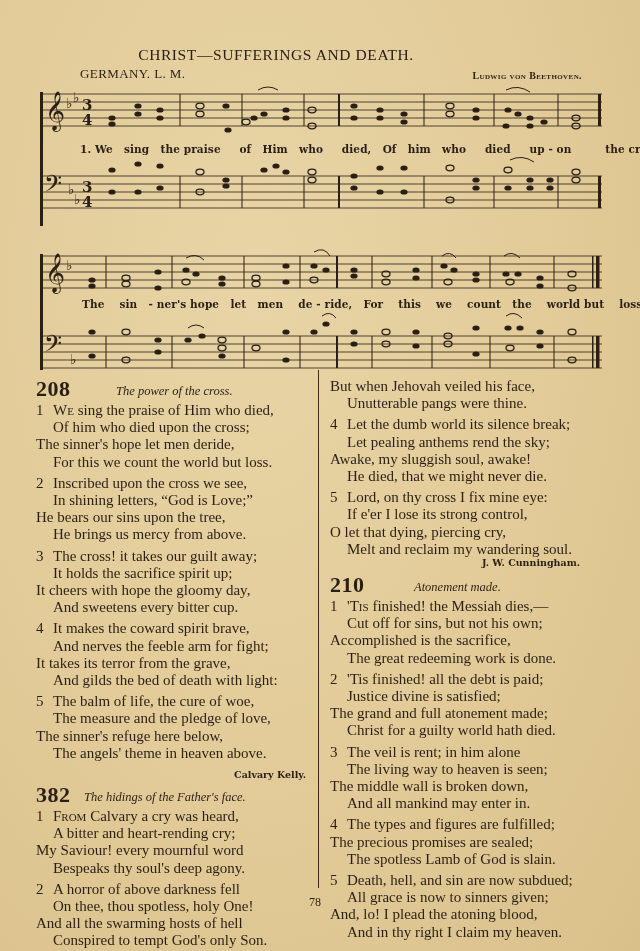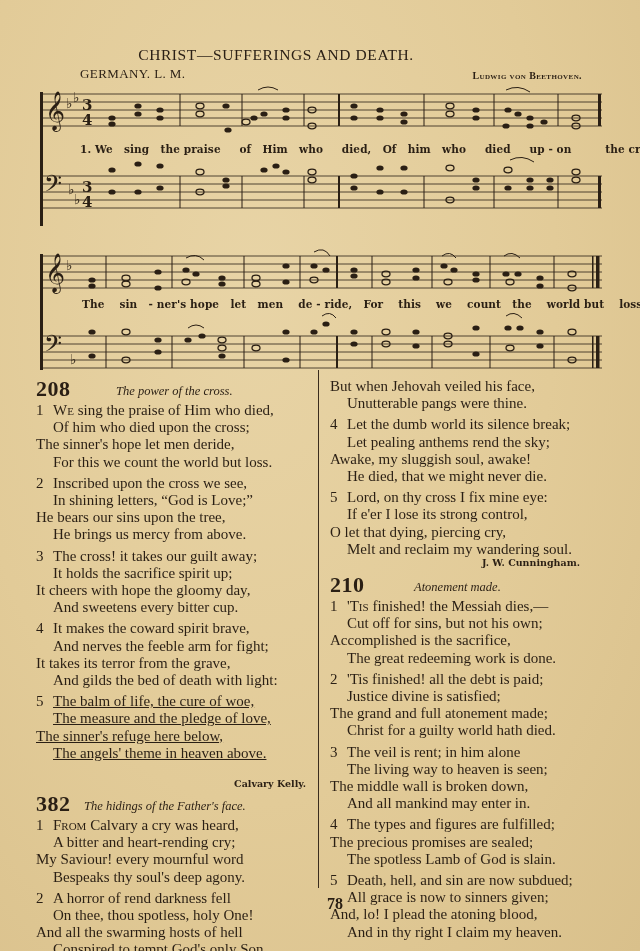--- a/index.html
+++ b/index.html
@@ -38,21 +38,21 @@
   .hymn-title { font-style: italic; font-size: 12.5px; position: absolute; top: 6px; }
   .stanza { margin-bottom: 4px; }
   .line { font-size: 15px; line-height: 17.2px; white-space: nowrap; }
   .indent { padding-left: 17px; }
   .snum { display: inline-block; width: 17px; }
   .sc { font-variant: small-caps; }
   .author {
     text-align: right; font-size: 9.5px; font-weight: bold; font-family: "DejaVu Serif", serif;
     margin-top: -1px; margin-bottom: 4px; padding-right: 10px;
   }
-  .page-num { position: absolute; top: 895px; left: 327px; font-size: 16px; font-weight: bold; }
+  .page-num { position: absolute; top: 895px; left: 309px; font-size: 12px; font-weight: normal; }
 </style>
 </head>
 <body>
 
 <div class="running-head">CHRIST—SUFFERINGS AND DEATH.</div>
 
 <div class="tune-line">
   <span class="tune-name">GERMANY.   L. M.</span>
   <span class="tune-composer">Ludwig von Beethoven.</span>
 </div>
@@ -356,40 +356,40 @@
     <div class="line indent">It holds the sacrifice spirit up;</div>
     <div class="line">It cheers with hope the gloomy day,</div>
     <div class="line indent">And sweetens every bitter cup.</div>
   </div>
   <div class="stanza">
     <div class="line"><span class="snum">4</span><span>It makes the coward spirit brave,</span></div>
     <div class="line indent">And nerves the feeble arm for fight;</div>
     <div class="line">It takes its terror from the grave,</div>
     <div class="line indent">And gilds the bed of death with light:</div>
   </div>
-  <div class="stanza" style="margin-bottom:17px;text-decoration:underline;">
+  <div class="stanza" style="margin-bottom:8px;">
     <div class="line"><span class="snum">5</span><span>The balm of life, the cure of woe,</span></div>
     <div class="line indent">The measure and the pledge of love,</div>
     <div class="line">The sinner's refuge here below,</div>
     <div class="line indent">The angels' theme in heaven above.</div>
   </div>
   <div class="author">Calvary Kelly.</div>
 
   <div class="hymn-head">
     <span class="hymn-num">382</span>
     <span class="hymn-title" style="left:48px;">The hidings of the Father's face.</span>
   </div>
   <div class="stanza">
     <div class="line"><span class="snum">1</span><span class="sc">From</span><span> Calvary a cry was heard,</span></div>
     <div class="line indent">A bitter and heart-rending cry;</div>
     <div class="line">My Saviour! every mournful word</div>
     <div class="line indent">Bespeaks thy soul's deep agony.</div>
   </div>
   <div class="stanza">
-    <div class="line"><span class="snum">2</span><span>A horror of rend darkness fell</span></div>
+    <div class="line"><span class="snum">2</span><span>A horror of above darkness fell</span></div>
     <div class="line indent">On thee, thou spotless, holy One!</div>
     <div class="line">And all the swarming hosts of hell</div>
     <div class="line indent">Conspired to tempt God's only Son.</div>
   </div>
   <div class="stanza">
     <div class="line" style="letter-spacing:-0.3px;"><span class="snum">3</span><span>The scourge, the thorns, the deep disgrace,</span></div>
 
   </div>
 </div>
 

